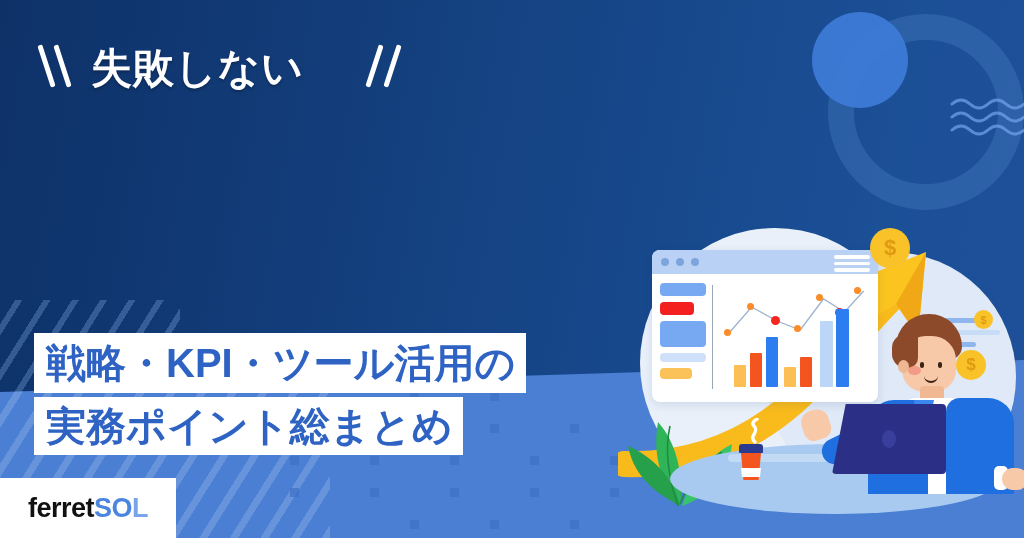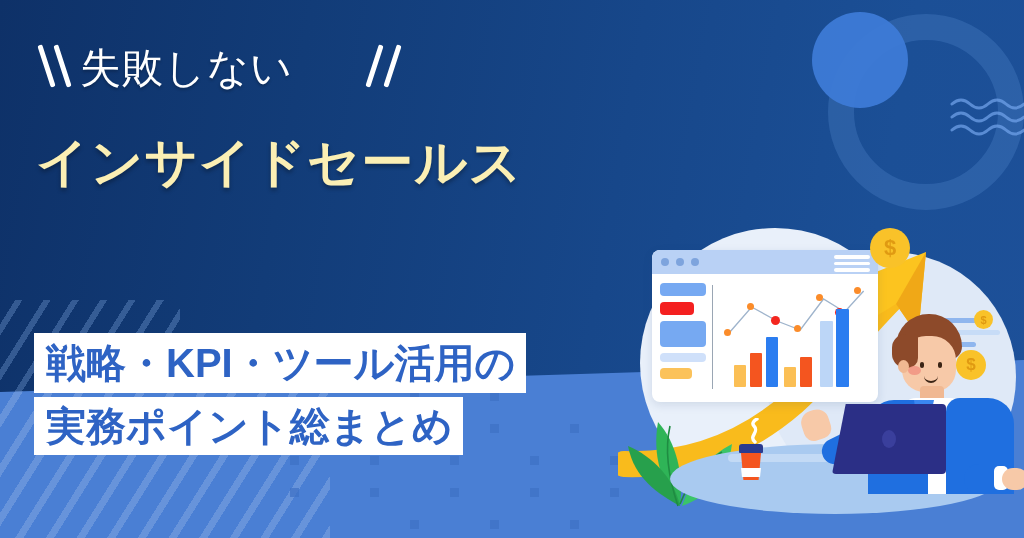--- a/index.html
+++ b/index.html
@@ -20,22 +20,22 @@
     position:absolute;left:812px;top:12px;width:96px;height:96px;border-radius:50%;
     background:#3d7ad6;opacity:.95;
   }
   .waves{position:absolute;left:950px;top:96px;width:80px;height:42px;}
 
   
   .slash{position:absolute;background:#ffffff;border-radius:2px;}
 
   
   .kicker{
-    position:absolute;left:80px;top:41px;
-    font-size:41px;font-weight:400;color:#ffffff;letter-spacing:1px;
+    position:absolute;left:91px;top:41px;
+    font-size:41px;font-weight:700;color:#ffffff;letter-spacing:1px;
     text-shadow:0 2px 3px rgba(0,0,0,.25);
     white-space:nowrap;
   }
   .line-gold{
     position:absolute;left:36px;top:128px;
     font-size:52px;font-weight:800;color:#fbefb4;letter-spacing:1px;
     text-shadow:0 3px 4px rgba(0,0,0,.3);
     white-space:nowrap;
   }
   .line-white{
@@ -215,25 +215,29 @@
       <i style="left:240px; top:146px;"></i>
     </div>
   </div>
 
   <div class="slash" style="left:44px;top:44px;width:5px;height:44px;transform:rotate(-18deg);"></div>
   <div class="slash" style="left:60px;top:44px;width:5px;height:44px;transform:rotate(-18deg);"></div>
   <div class="kicker">失敗しない</div>
   <div class="slash" style="left:372px;top:44px;width:5px;height:44px;transform:rotate(18deg);"></div>
   <div class="slash" style="left:390px;top:44px;width:5px;height:44px;transform:rotate(18deg);"></div>
 
-  <div class="line-gold">インサイドセールス</div>
 
   <div class="hl hl-2">実務ポイント総まとめ</div>
   <div class="hl hl-1">戦略・KPI・ツール活用の</div>
 
+  <div class="logo-plate">
+    <div class="logo-text">
+      <span class="blk">ferret</span><span class="sol"><span>SO</span><span class="l2">L</span></span>
+    </div>
+  </div>
 
   <div class="illus">
 
     <div class="ill-circle"></div>
     <div class="ill-circle2"></div>
 
     <svg style="position:absolute;left:296px;top:96px;width:90px;height:40px;" viewBox="0 0 90 40">
       <rect x="0" y="0" width="76" height="5" rx="2.5" fill="#8fb6ee"></rect>
       <rect x="0" y="12" width="86" height="5" rx="2.5" fill="#c7dcf7"></rect>
       <rect x="0" y="24" width="62" height="5" rx="2.5" fill="#8fb6ee"></rect>

